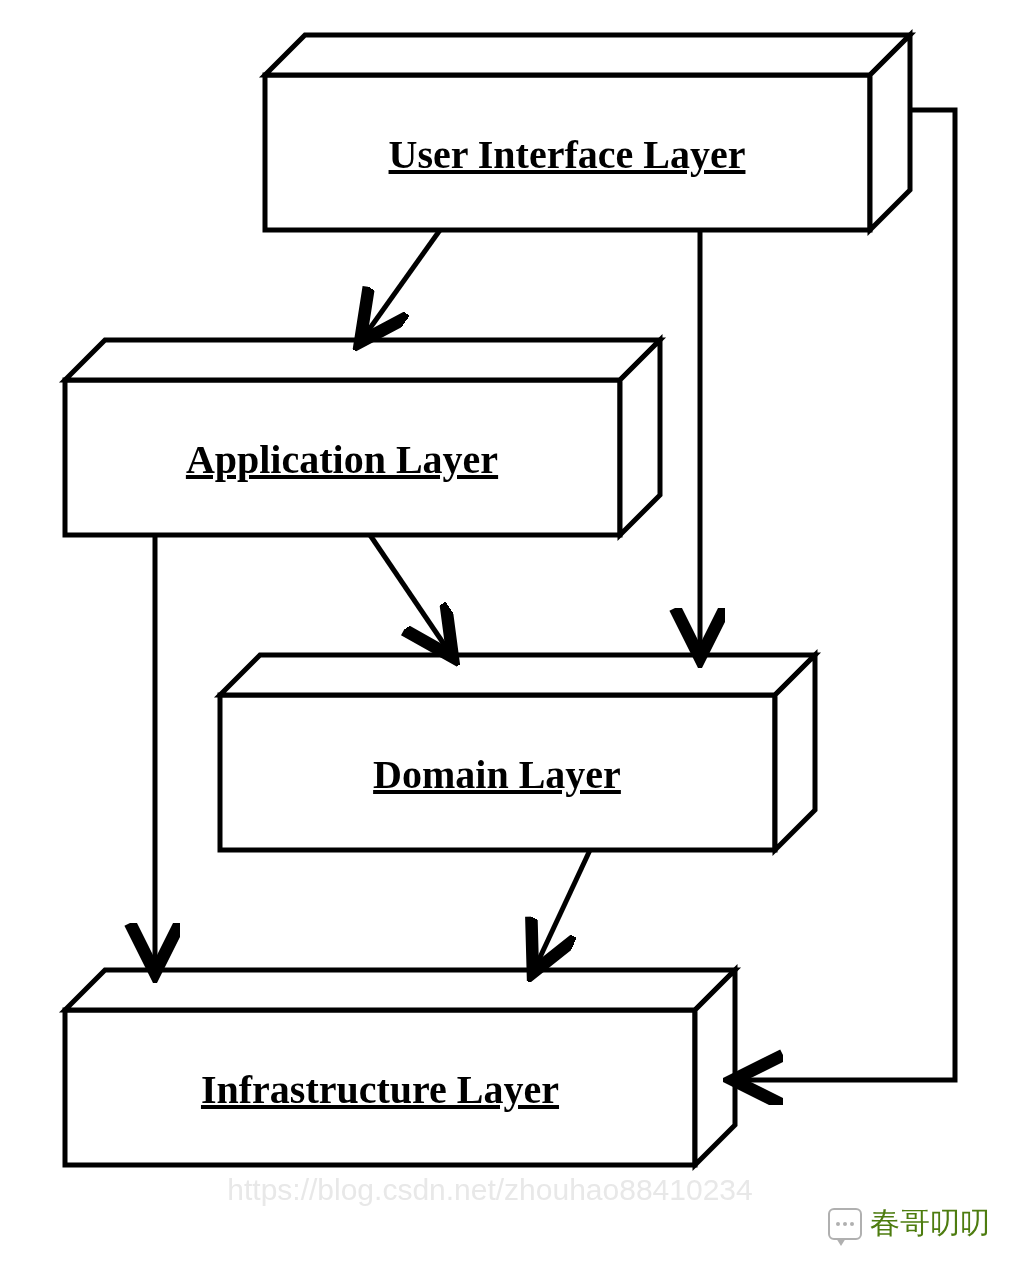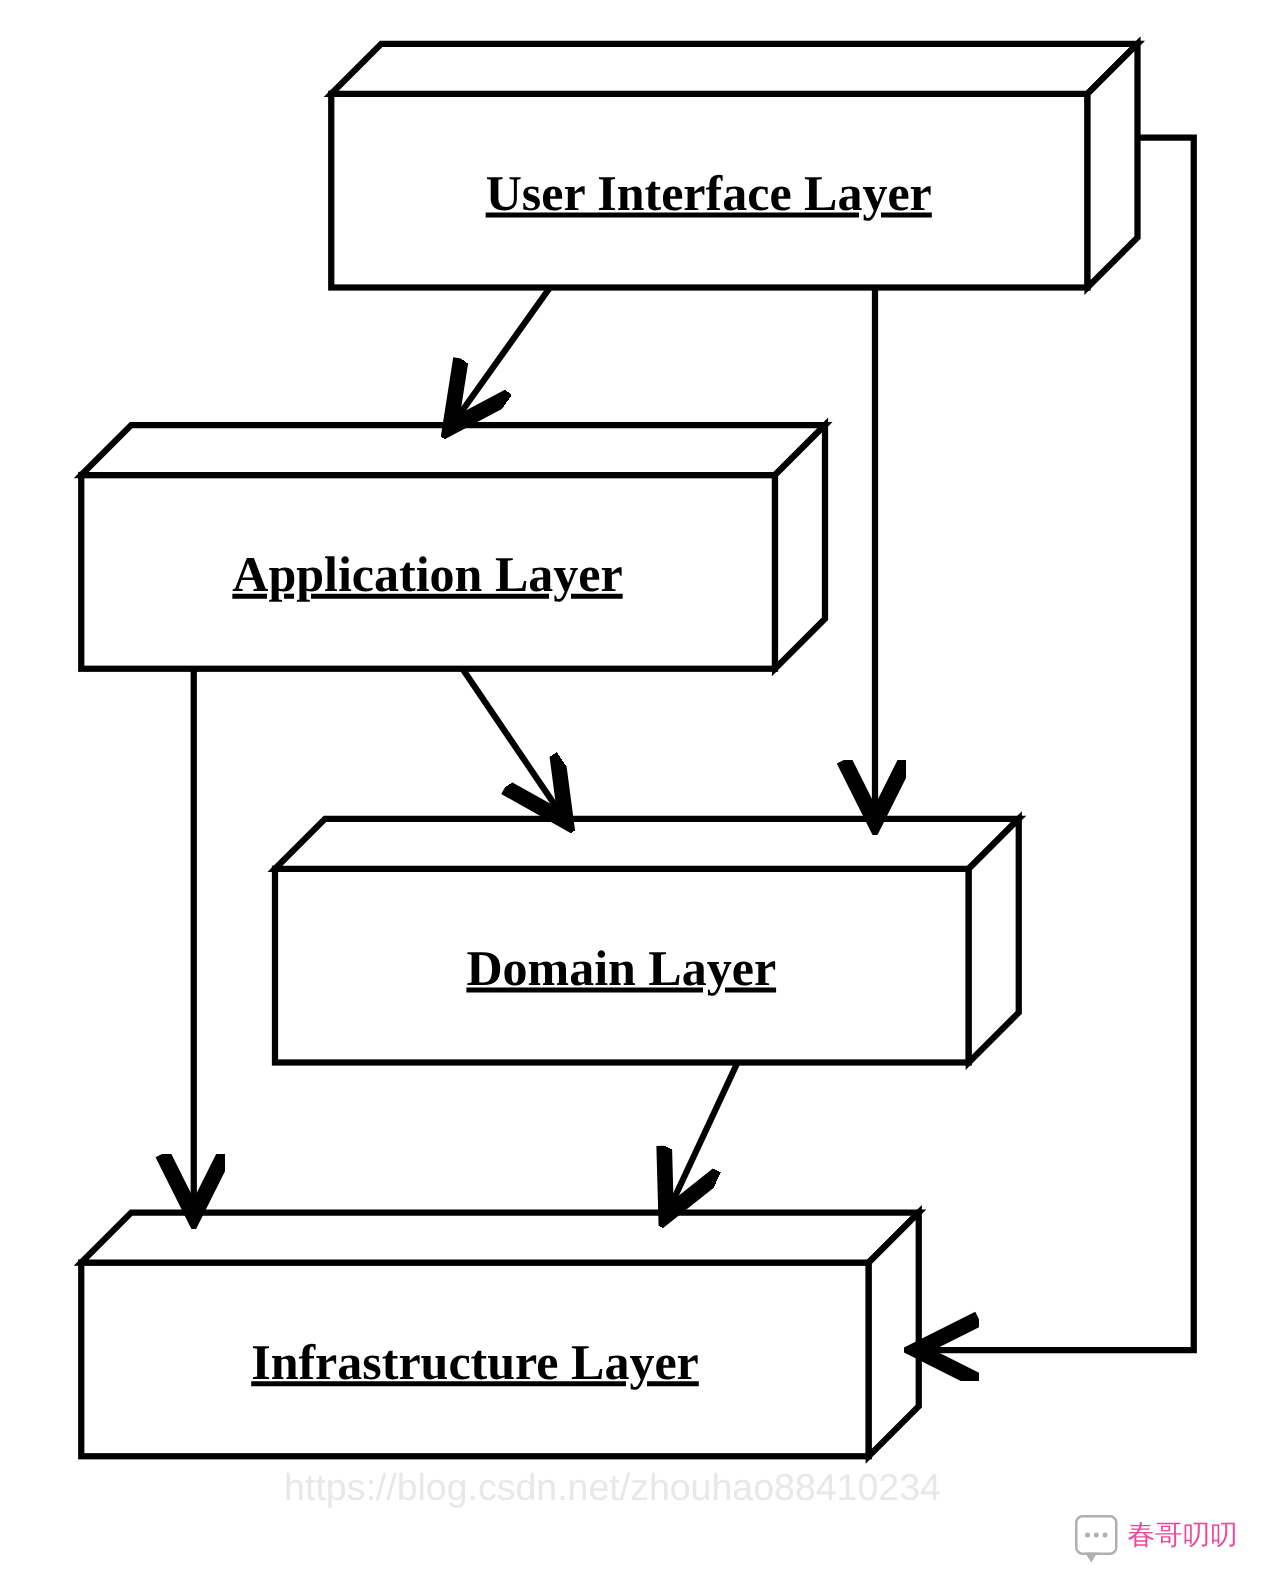--- a/index.html
+++ b/index.html
@@ -23,23 +23,23 @@
     font-size: 30px;
     fill: #e8e8e8;
   }
   .sig {
     position: absolute;
     right: 24px;
     bottom: 18px;
     display: flex;
     align-items: center;
     gap: 8px;
-    color: #ec4899;
+    color: #4d7c0f;
     font-family: "Microsoft YaHei", sans-serif;
-    font-size: 22px;
+    font-size: 30px;
   }
   .sig .bubble {
     width: 30px;
     height: 28px;
     border: 2px solid #b0b0b0;
     border-radius: 6px;
     position: relative;
   }
   .sig .bubble::after {
     content: "";

